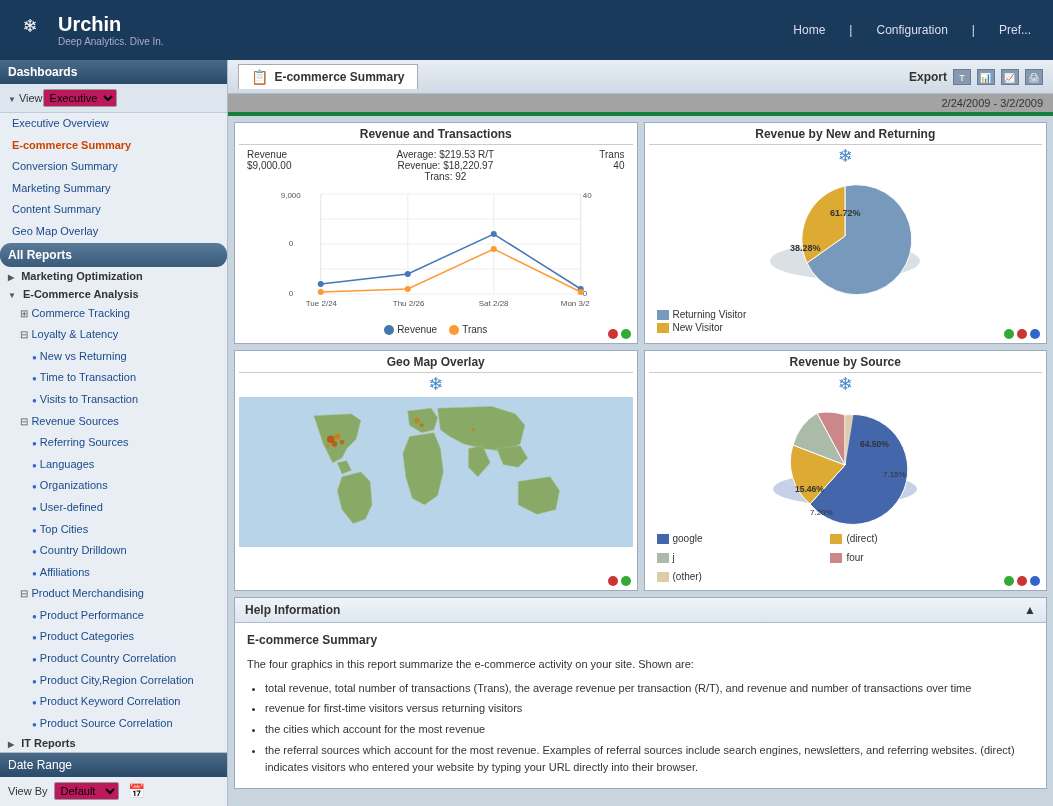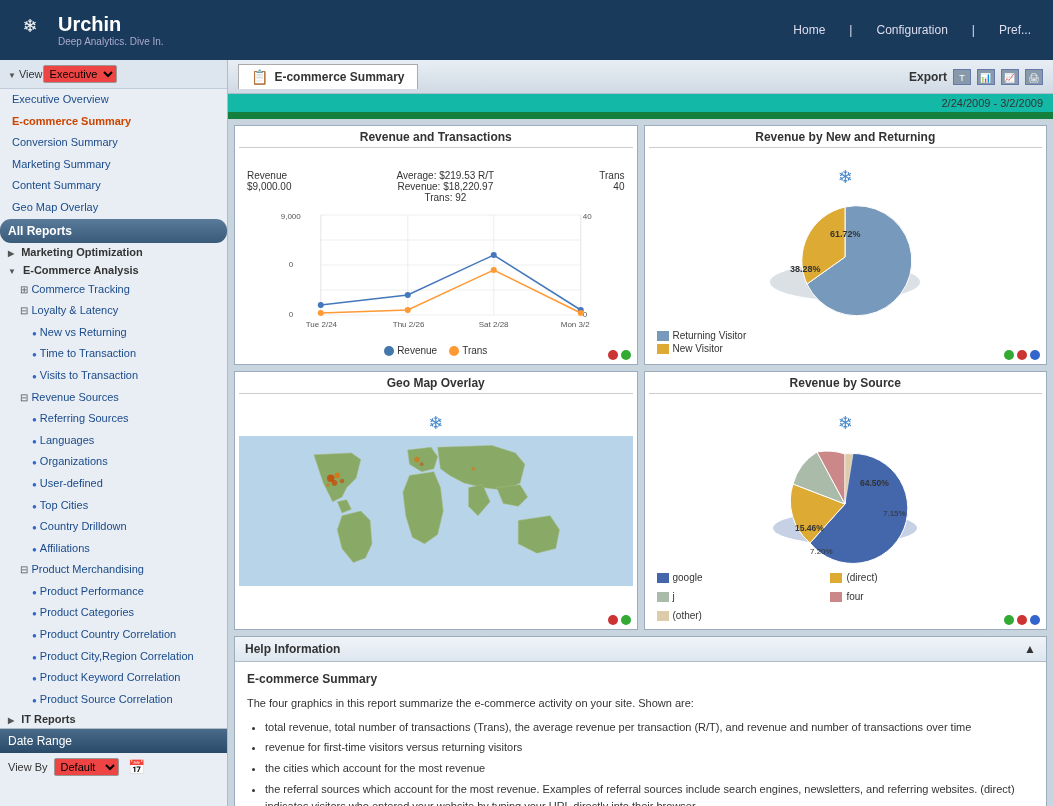--- a/index.html
+++ b/index.html
@@ -49,21 +49,21 @@
       gap: 0;
       padding: 5px 8px;
       background: #dde6ef;
       border-bottom: 1px solid #c0ccd8;
     }
     .sidebar-view-label { font-size: 11px; color: #333; }
     .sidebar-select {
       font-size: 11px;
       padding: 1px 2px;
       border: 1px solid #999;
-      background: #ef4444;
+      background: #be185d;
       border-radius: 2px;
     }
     .sidebar-item {
       padding: 2px 8px 2px 12px;
       font-size: 11px;
       color: #1a4a8a;
       cursor: pointer;
       line-height: 1.6;
     }
     .sidebar-item.active { color: #cc4400; font-weight: bold; }
@@ -138,22 +138,22 @@
       align-items: center;
       gap: 6px;
     }
     #report-tab .tab-icon { color: #6688aa; font-size: 14px; }
     #export-row {
       display: flex;
       align-items: center;
       justify-content: flex-end;
       gap: 6px;
       padding: 3px 10px;
-      background: #14b8a6;
-      border-bottom: 7px solid #15803d;
+      background: #a3a3a3;
+      border-bottom: 4px solid #15803d;
       font-size: 11px;
     }
     .export-icon {
       width: 18px; height: 16px; background: #8899aa; display: inline-block;
       border: 1px solid #6677aa; cursor: pointer; font-size: 9px; text-align: center;
       line-height: 16px; color: white;
     }
 
     
     #charts-area {
@@ -166,21 +166,21 @@
       background: white;
       border: 1px solid #9aacbe;
       padding: 4px;
       position: relative;
     }
     .chart-title {
       text-align: center;
       font-size: 12px;
       font-weight: bold;
       color: #333;
-      margin-bottom: 18px;
+      margin-bottom: 0;
       border-bottom: 1px solid #ccc;
       padding-bottom: 3px;
     }
 
     
     #line-chart-container { padding: 4px; }
     .line-chart-info {
       font-size: 10px; color: #333; display: flex; justify-content: space-between;
       padding: 0 4px; margin-bottom: 2px;
     }
@@ -263,20 +263,21 @@
     <span>Configuration</span>
     <span class="nav-sep">|</span>
     <span>Pref...</span>
   </div>
 </div>
 
 <div id="layout">
 
   <div id="sidebar">
 
+    <div class="sidebar-section-header">Dashboards</div>
     <div class="sidebar-view-row">
       <span class="tri-down"></span>
       <span class="sidebar-view-label">View</span>
       <select class="sidebar-select">
         <option>Executive</option>
         <option>Standard</option>
         <option>Custom</option>
       </select>
     </div>
     <div class="sidebar-item">Executive Overview</div>

